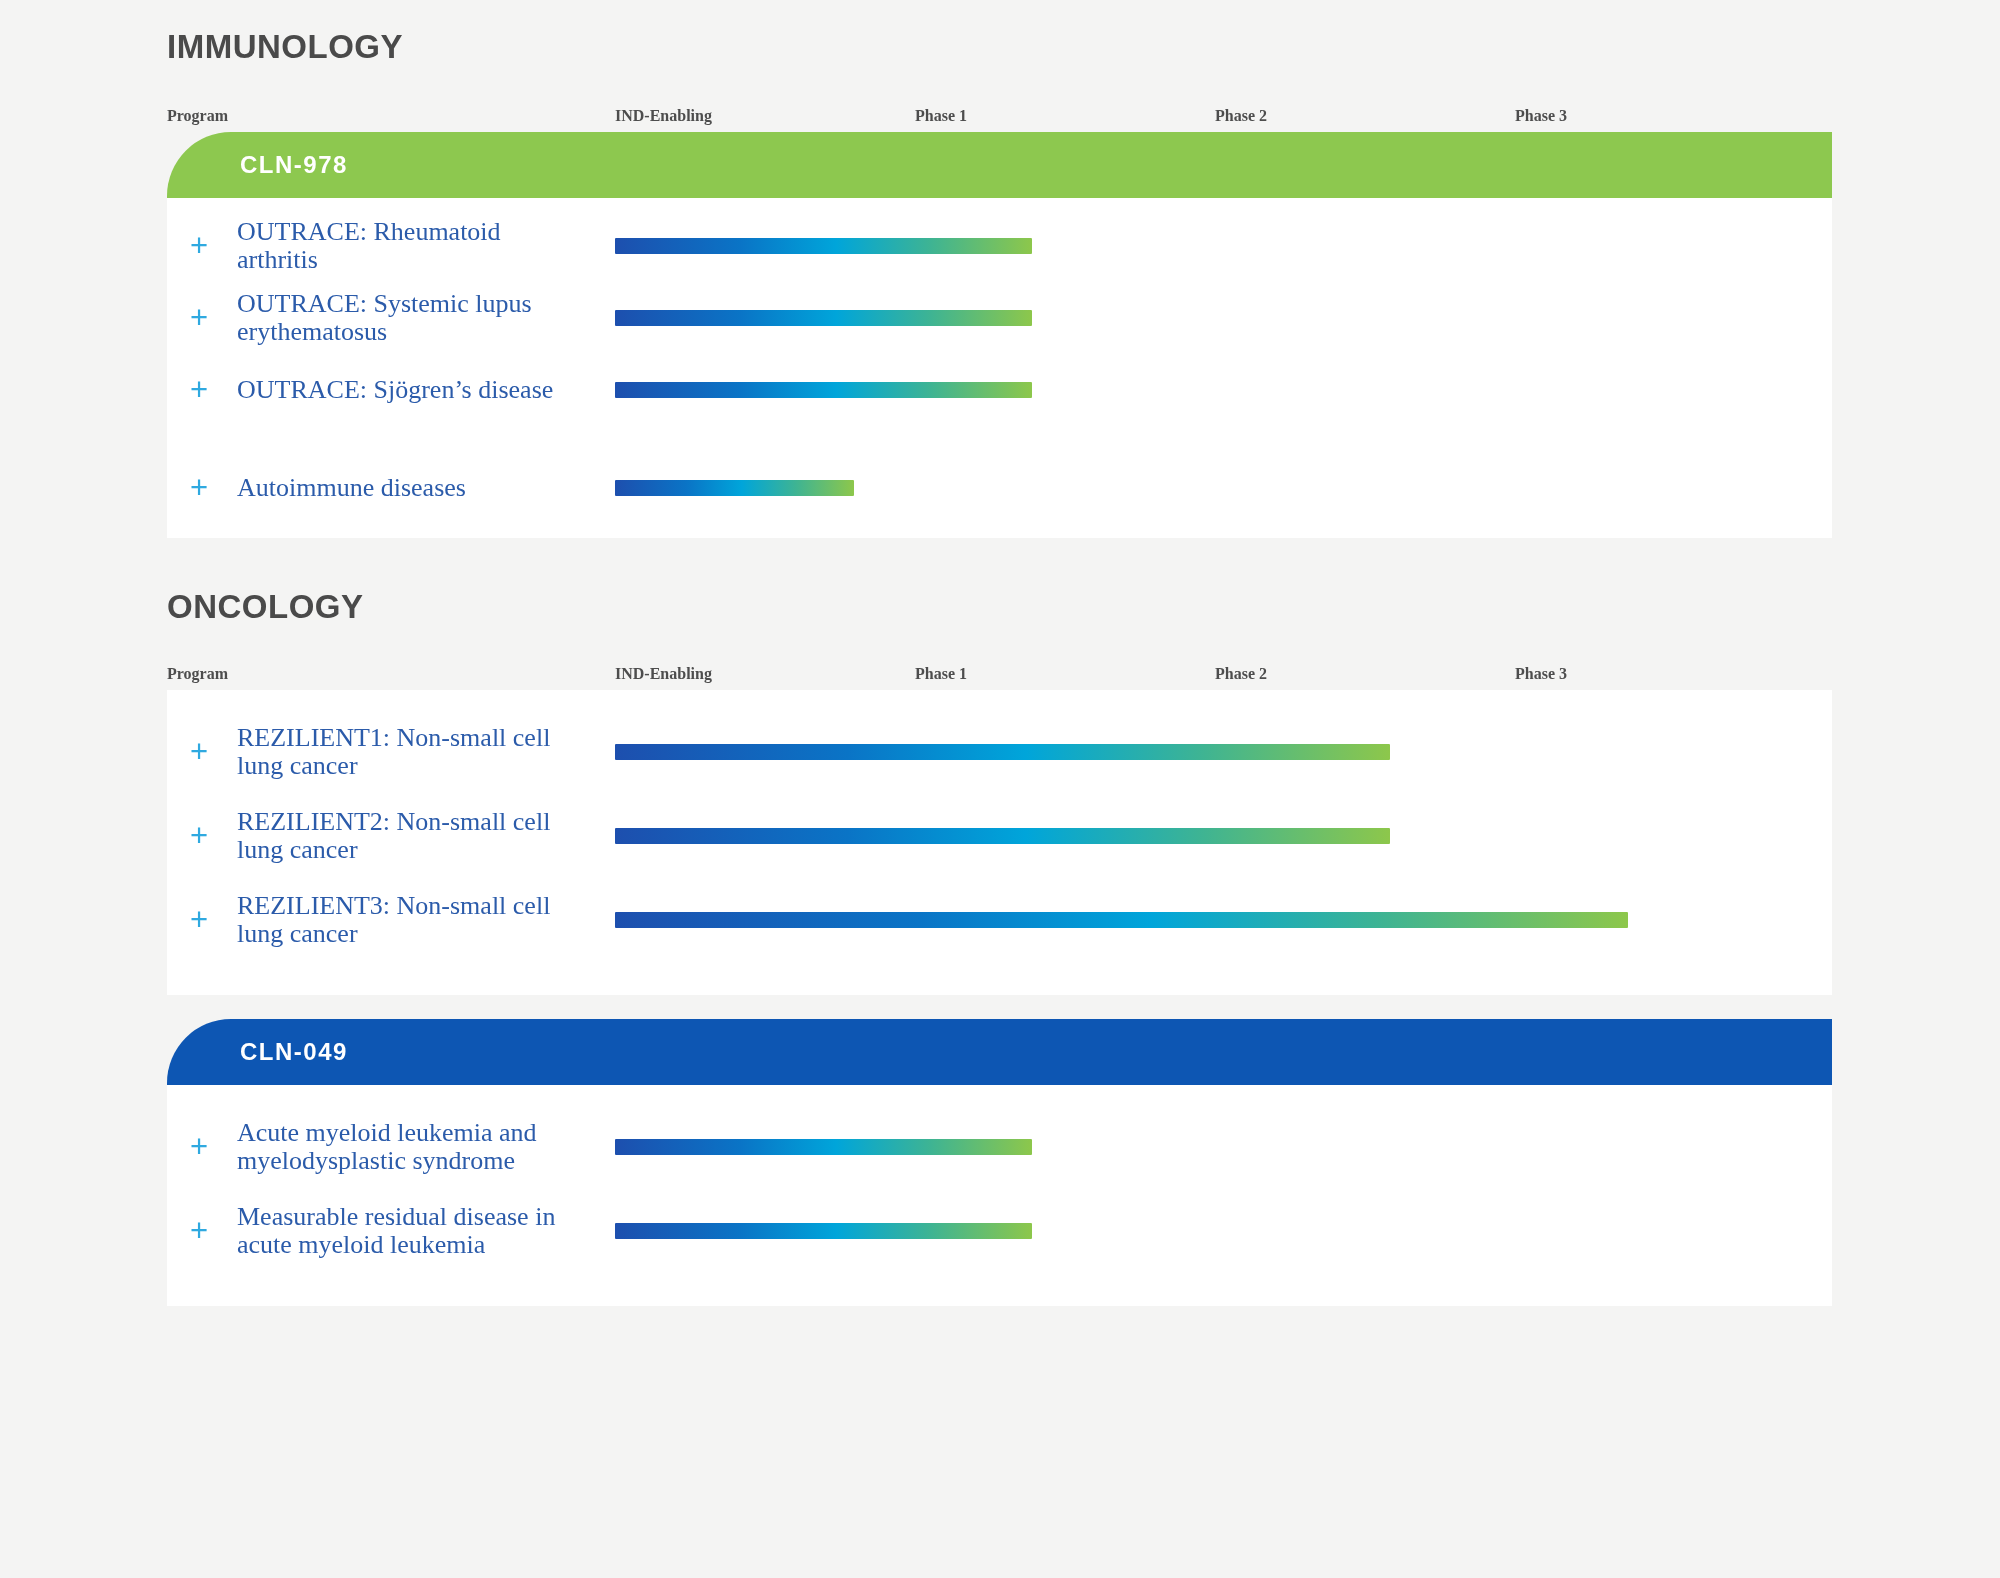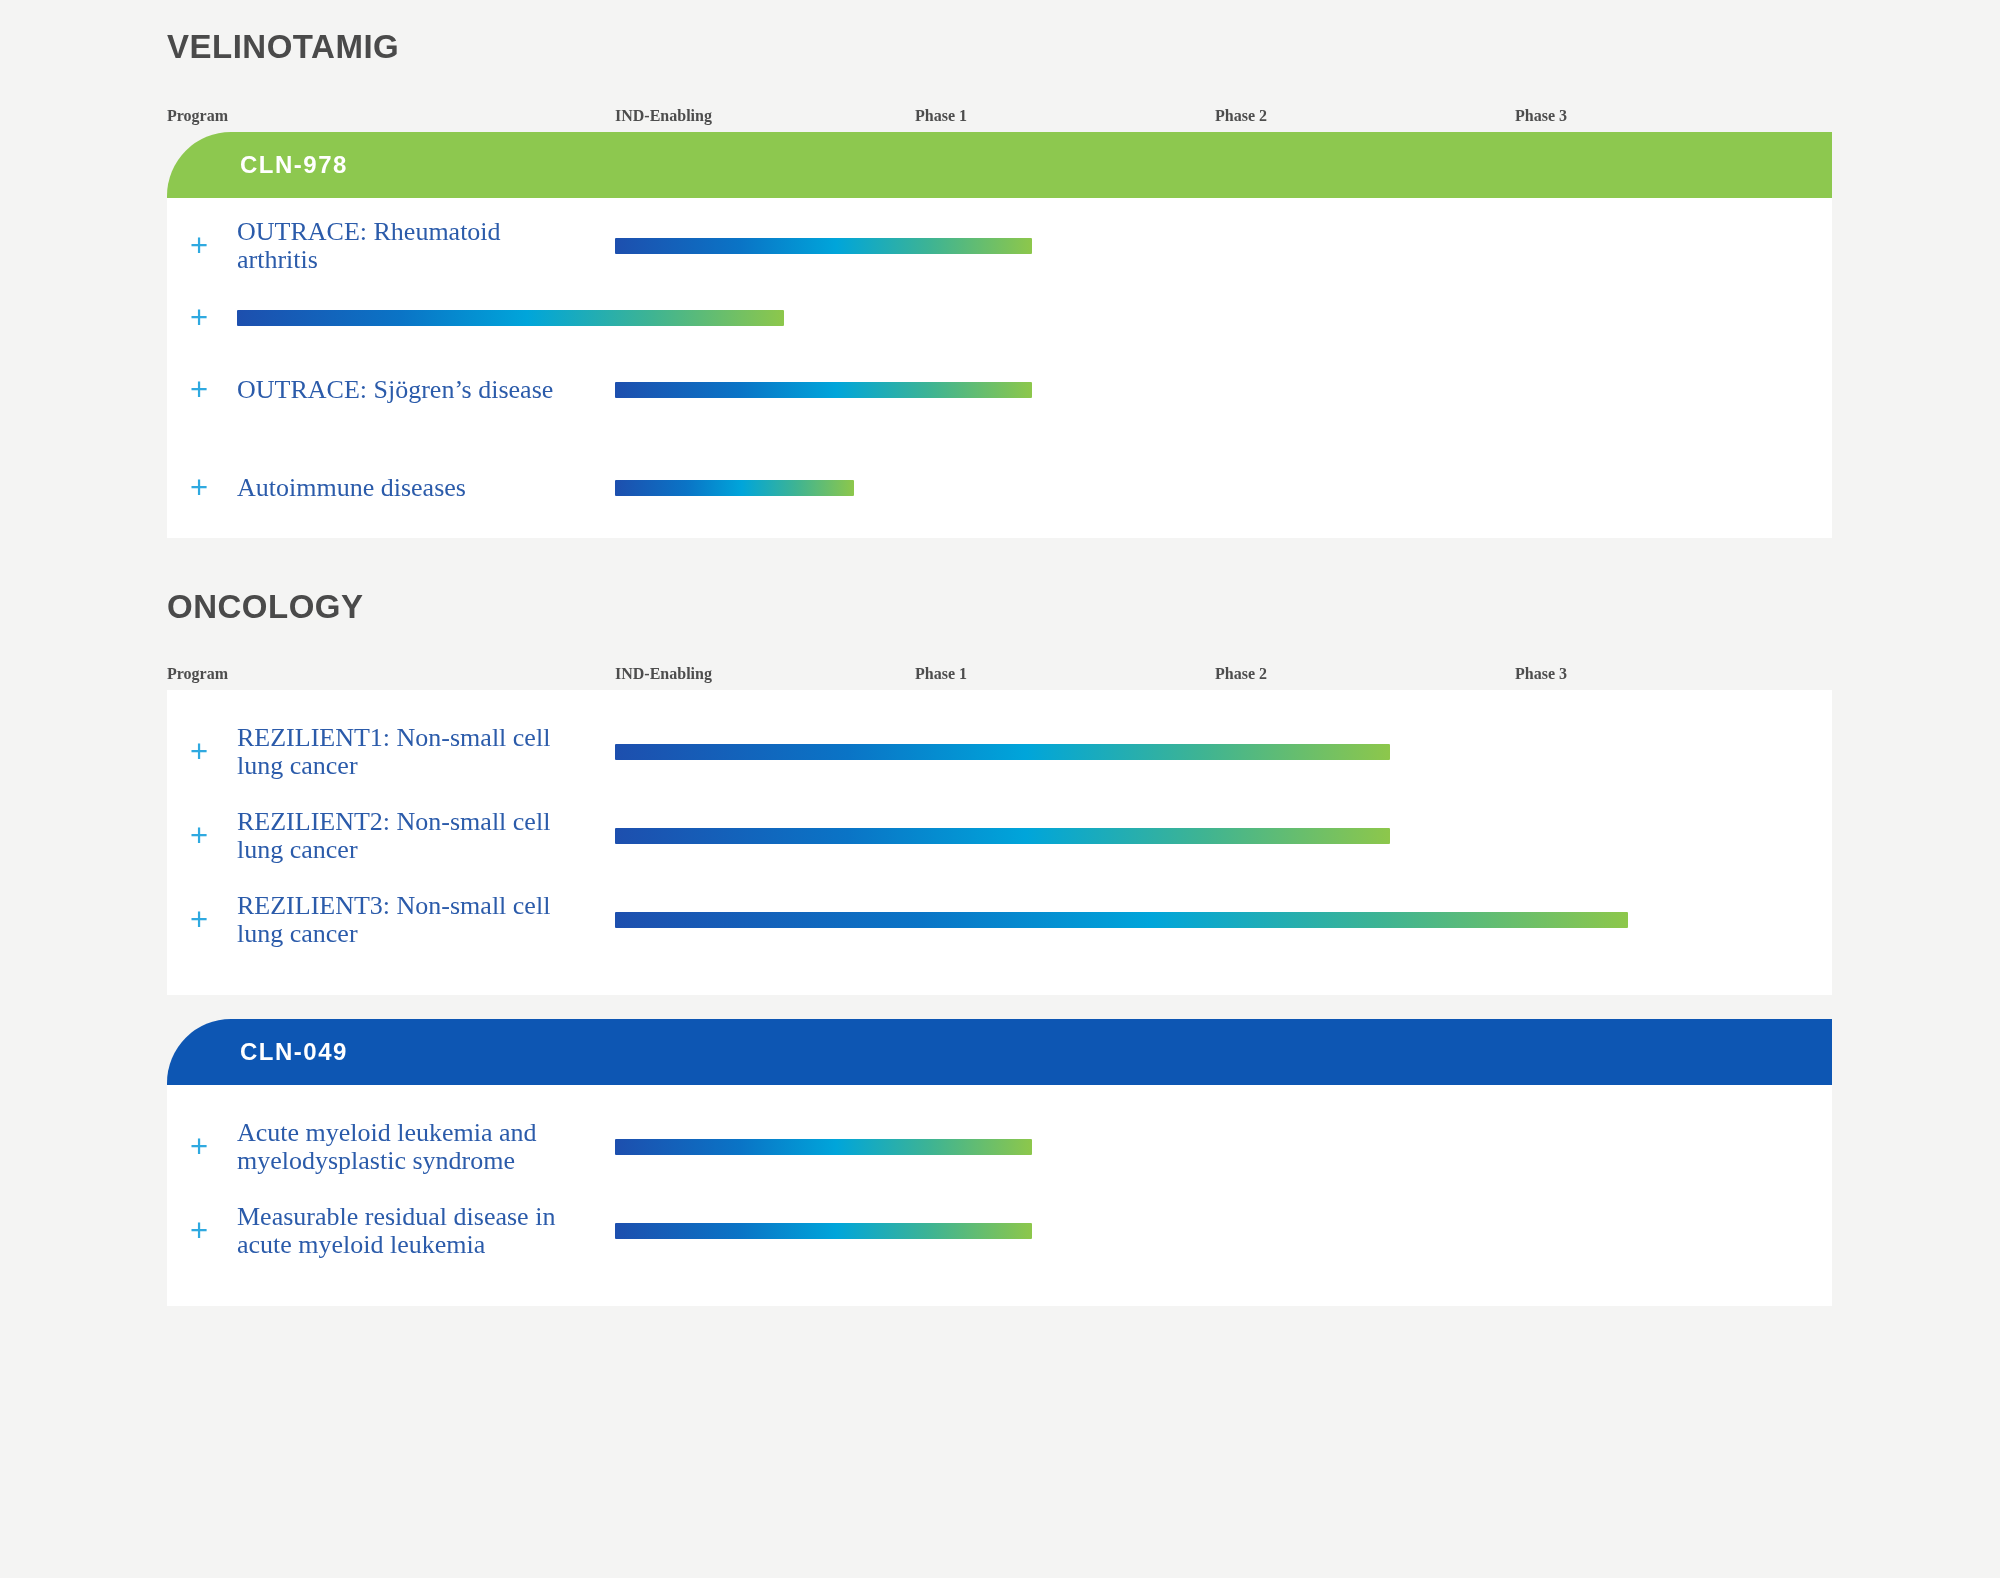--- a/index.html
+++ b/index.html
@@ -70,21 +70,21 @@
       var(--bar_mid3,#3fb492) 76%,
       var(--bar_end,#8dc74b) 100%);
   }
 </style>
 </head>
 <body>
 
 <div class="page">
   <div class="content">
 
-    <h2 class="section-title">VELINOTAMIG</h2>
+    <h2 class="section-title">IMMUNOLOGY</h2>
 
     <div class="cols">
       <div class="col-program">Program</div>
       <div class="col-phase">IND-Enabling</div>
       <div class="col-phase">Phase 1</div>
       <div class="col-phase">Phase 2</div>
       <div class="col-phase">Phase 3</div>
     </div>
 
     <div class="phead green">
@@ -93,20 +93,21 @@
     <div class="card">
       <div class="row">
         <button class="plus-btn"><span>+</span></button>
         <a class="label">OUTRACE: Rheumatoid arthritis</a>
         <div class="barzone">
           <div class="bar" style="width: 34.3%;"></div>
         </div>
       </div>
       <div class="row">
         <button class="plus-btn"><span>+</span></button>
+        <a class="label">OUTRACE: Systemic lupus erythematosus</a>
         <div class="barzone">
           <div class="bar" style="width: 34.3%;"></div>
         </div>
       </div>
       <div class="row">
         <button class="plus-btn"><span>+</span></button>
         <a class="label">OUTRACE: Sjögren’s disease</a>
         <div class="barzone">
           <div class="bar" style="width: 34.3%;"></div>
         </div>

